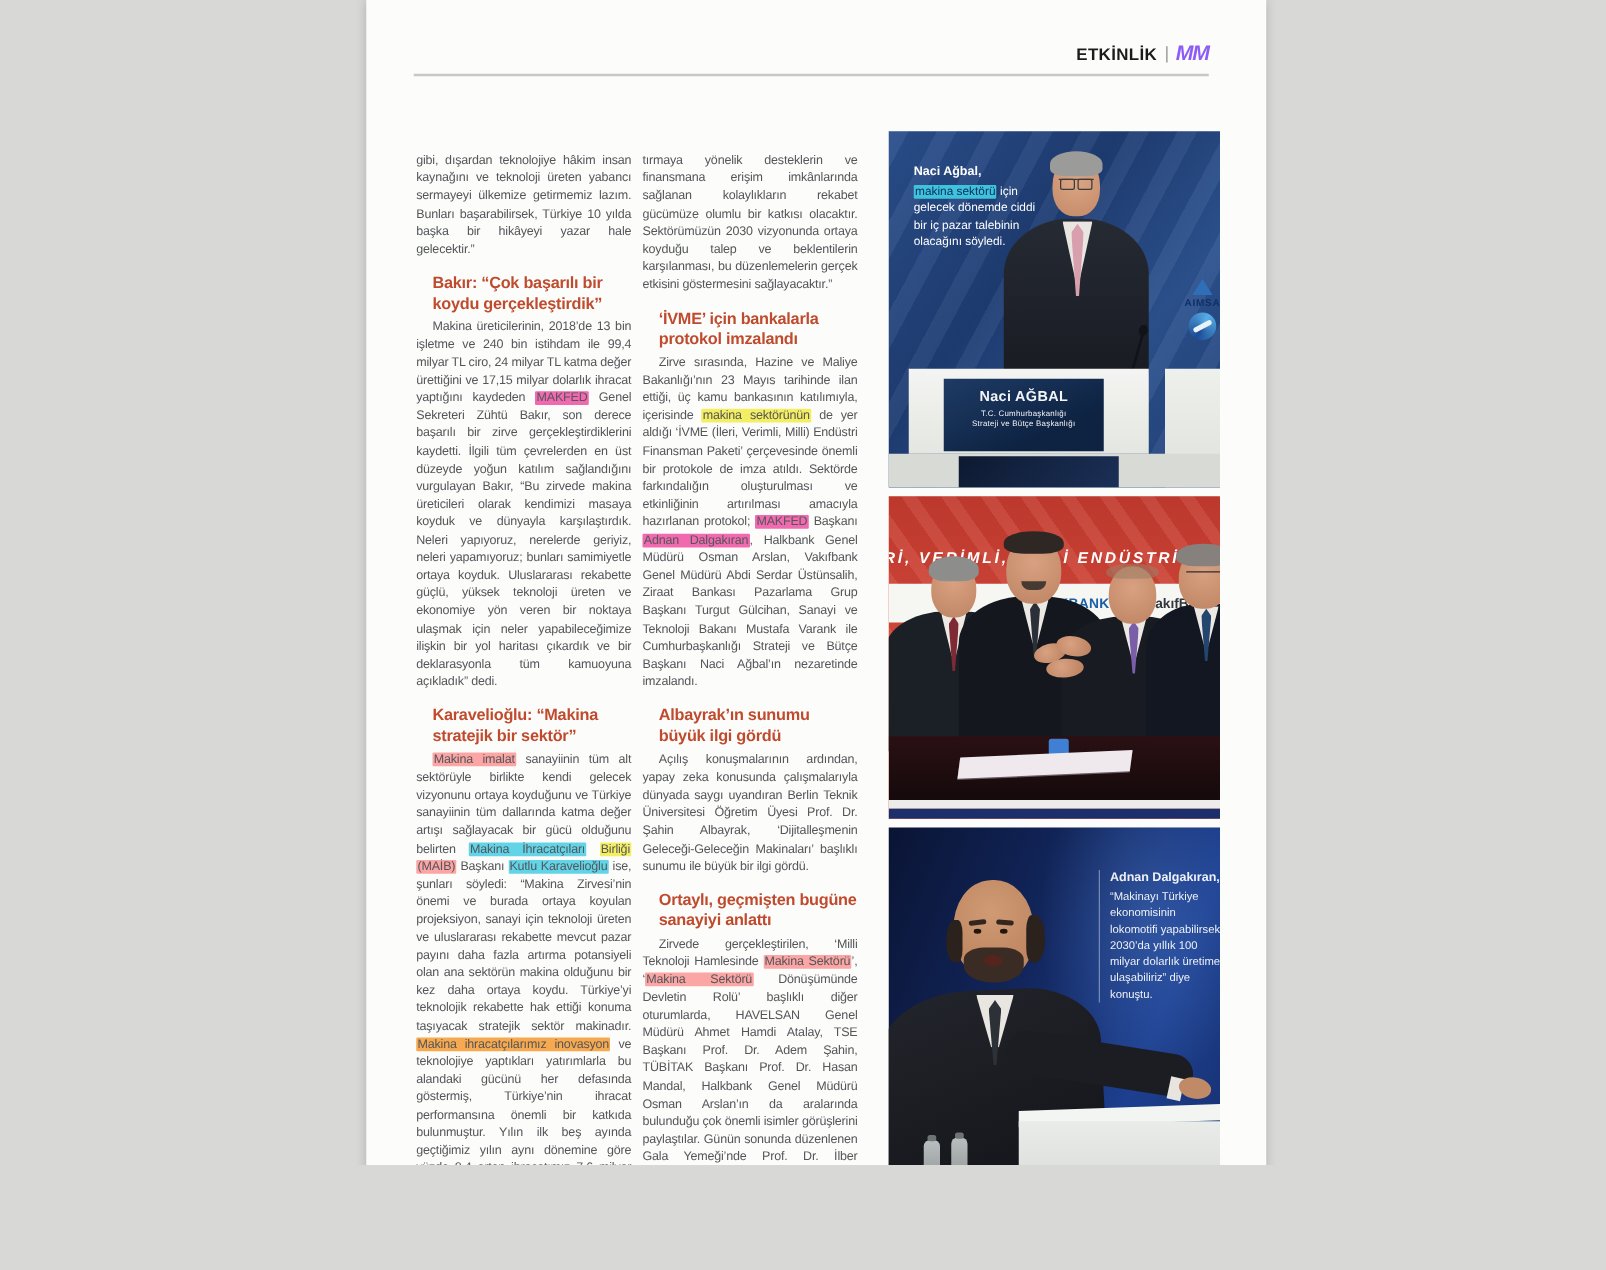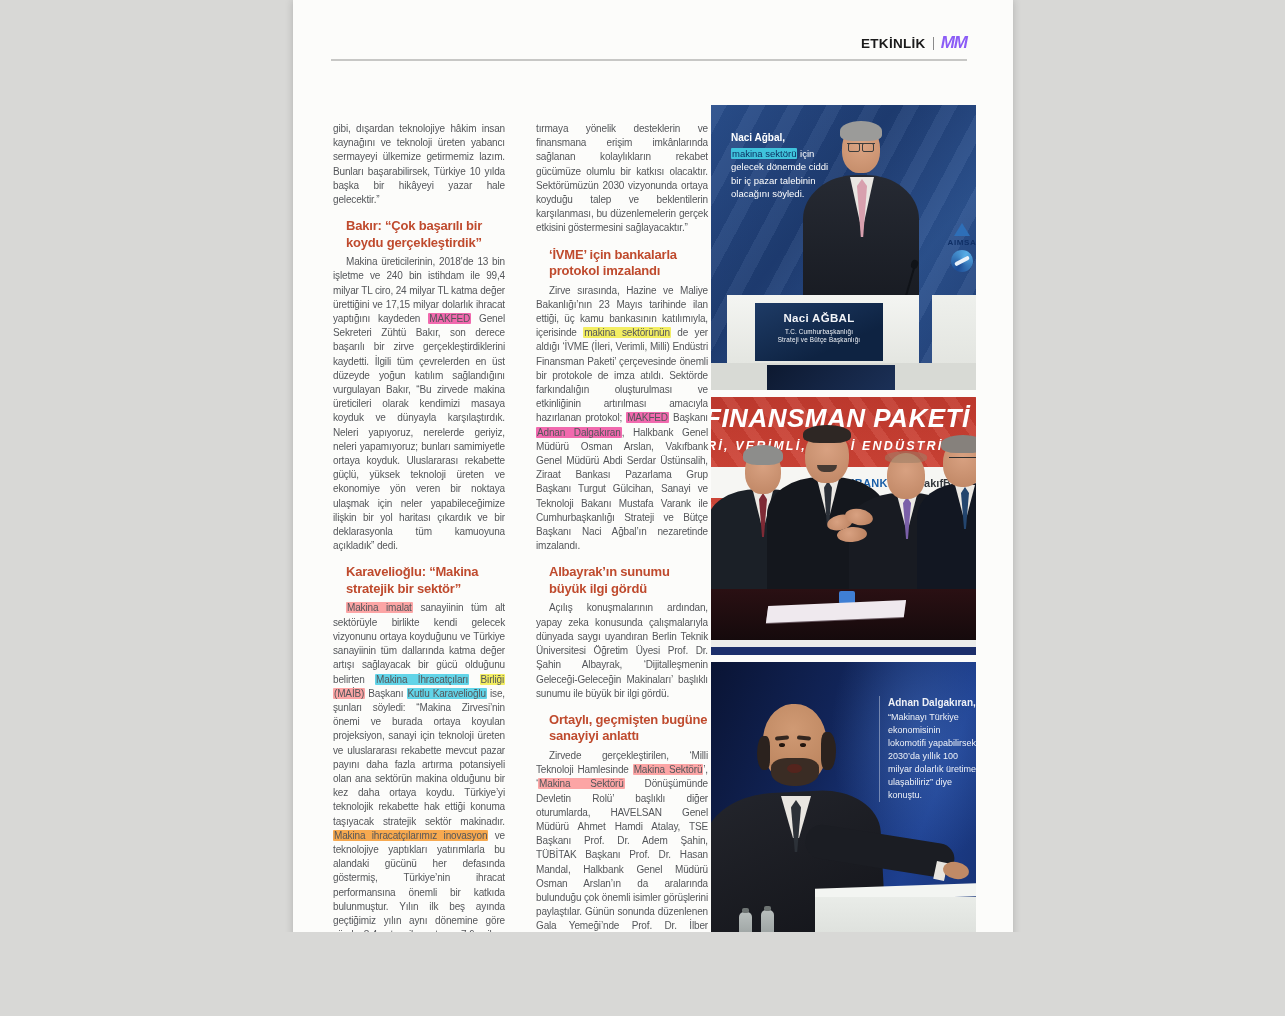--- a/index.html
+++ b/index.html
@@ -9,21 +9,21 @@
   .page{position:absolute;left:293px;top:0;width:720px;height:1016px;background:#fcfcfa;
         box-shadow:0 0 8px rgba(0,0,0,.18);}
   
   .header{position:absolute;top:33px;right:46px;display:flex;align-items:center;gap:7px;}
   .header .section{font-size:13.5px;font-weight:bold;color:#1b1b1b;letter-spacing:.3px;}
   .header .hdr-divider{width:1px;height:13px;background:#8a8a8a;}
   .header .brand{font-size:17px;font-weight:800;font-style:italic;color:#8b5cf6;letter-spacing:-1px;}
   .rule{position:absolute;top:59px;left:38px;right:46px;height:2px;background:#c7c7c5;}
   
   .col{position:absolute;top:122px;width:172px;color:#54565a;}
-  .col1{left:40px;} .col2{left:243px;}
+  .col1{left:40px;} .col2{left:221px;}
   .col p{margin:0;font-size:10px;line-height:14.2px;letter-spacing:-.15px;text-align:justify;}
   .col p.indent{text-indent:13px;}
   .col h3{margin:11px 0 4px 0;padding-left:13px;font-size:13px;line-height:16.5px;
           font-weight:bold;color:#bf4a2d;letter-spacing:-.2px;}
   .hl{padding:0 1px;border-radius:1px;}
   .hl-pink{background:#f169ae;}
   .hl-green{background:#fca5a5;}
   .hl-cyan{background:#62d4e8;}
   .hl-yellow{background:#f3ee62;}
   .hl-orange{background:#f7a94f;}
@@ -206,21 +206,20 @@
         </div>
         <div class="aimsa">
           <div class="aimsa-tri"></div>
           <div class="aimsa-text">AIMSA</div>
           <div class="aimsa-swirl"></div>
         </div>
       </figure>
 
       <figure class="photo photo2">
         <div class="streaks"></div>
-        <div class="p2-title">FINANSMAN PAKETİ</div>
         <div class="p2-sub">Rİ, VERİMLİ, MİLLİ ENDÜSTRİ</div>
         <div class="p2-strip">
           <span class="p2-b0"><span class="dot"></span><span>nk</span></span>
           <span class="p2-b1">HALKBANK</span>
           <span class="p2-b2"><span class="sun">✱</span><span>VakıfBank</span></span>
         </div>
         <div class="man m1">
           <div class="mbody"></div>
           <div class="mshirt"></div>
           <div class="mtie"></div>

